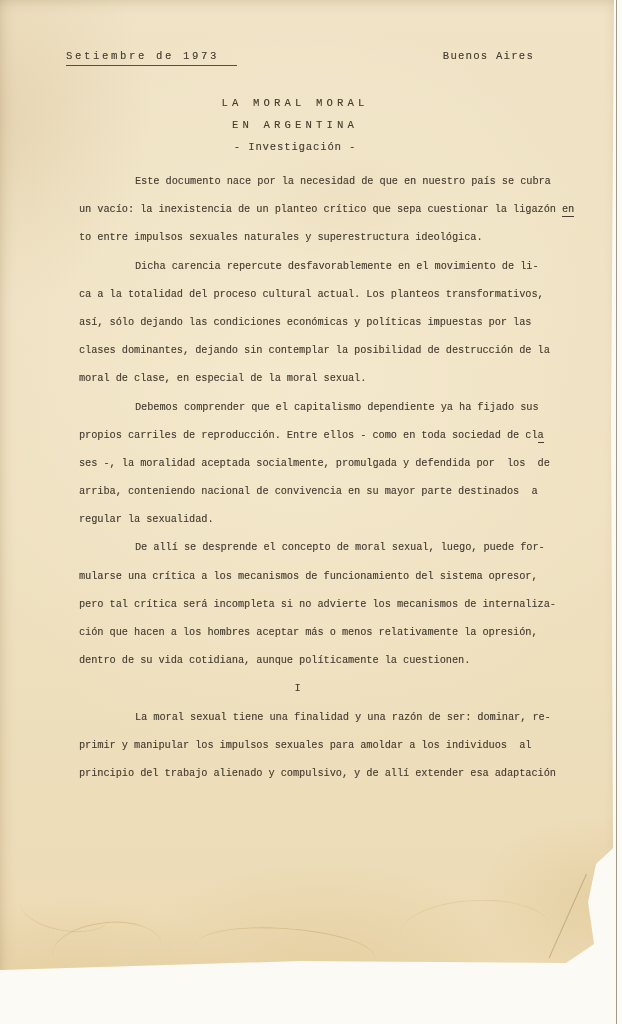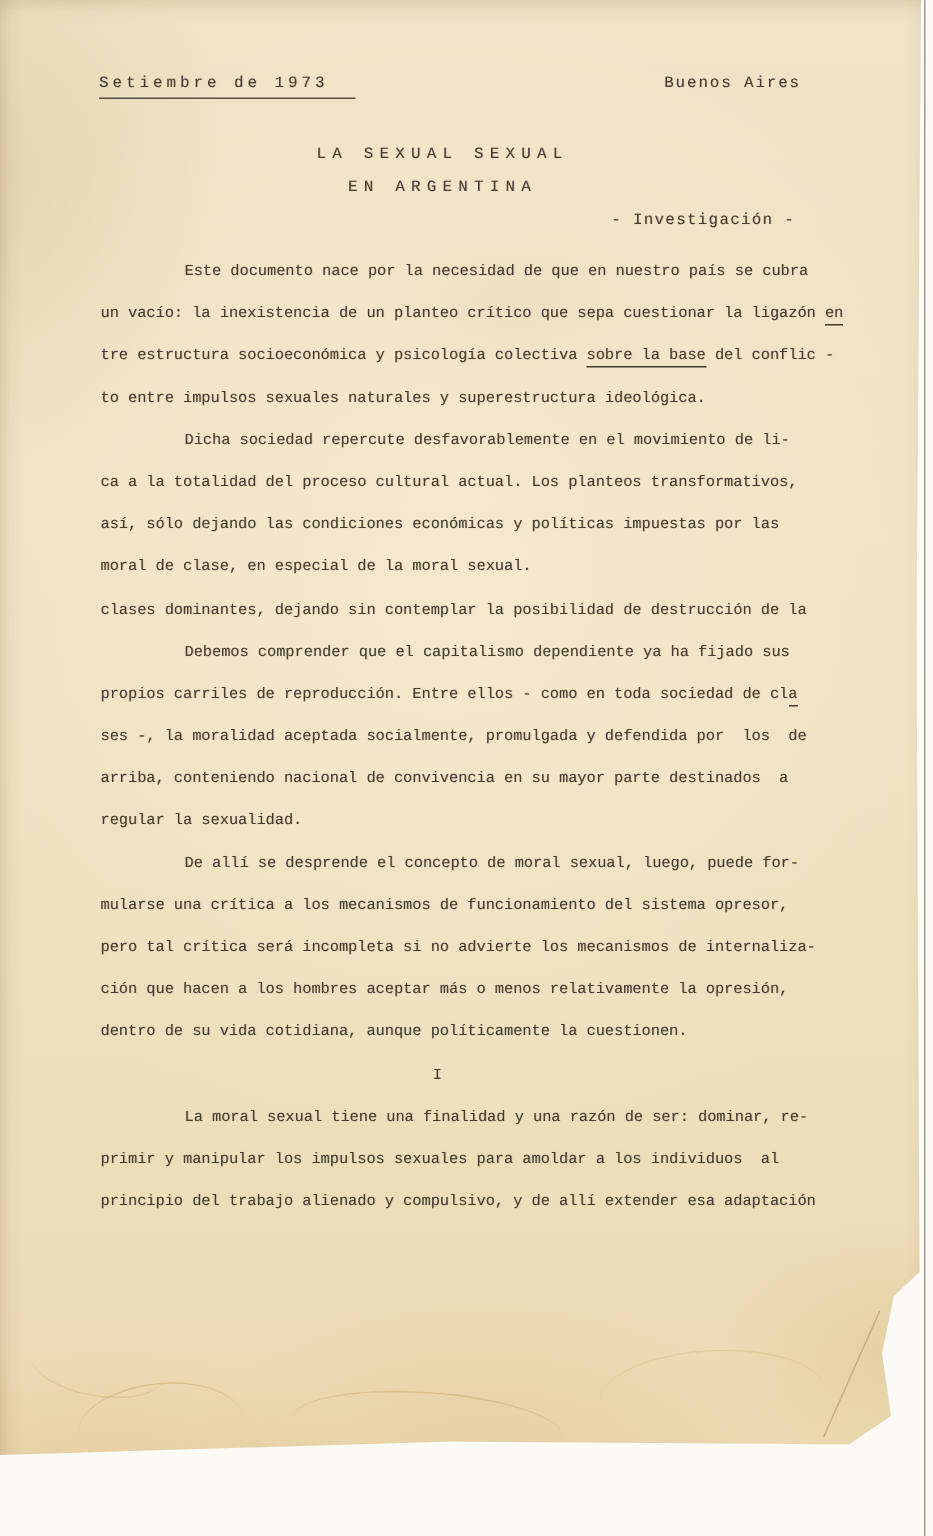--- a/index.html
+++ b/index.html
@@ -47,25 +47,25 @@
 
   .header-row { position:absolute; top:50px; left:66px; right:88px;
     display:flex; justify-content:space-between; font-size:10.5px; }
   .date-wrap { border-bottom:1px solid rgba(62,53,41,0.85); padding:0 18px 3px 0; }
   .date-text { letter-spacing:2.7px; }
   .city-text { letter-spacing:1.3px; }
 
   .title-block { position:absolute; top:92px; left:60px; width:470px;
     text-align:center; font-size:10.5px; line-height:22px; }
   .title-line-main { letter-spacing:4.2px; }
-  .title-line-sub  { letter-spacing:0.9px;text-align:right; }
+  .title-line-sub  { letter-spacing:0.9px; }
 
   .body-block { position:absolute; top:168px; left:67px; width:505px;
     font-size:10.2px; line-height:28.2px; }
-  .line { height:28.2px; white-space:pre; }
+  .line { height:28.2px; white-space:pre;margin-left:12px; }
   .line.indent { padding-left:56px; }
   .line.center { text-align:center; padding-right:56px; }
   .u { border-bottom:1px solid currentColor; padding-bottom:1px; }
 </style>
 </head>
 <body>
 
 <div class="photo" style="--ink: #453d31; --bg: #fbfaf5;">
 
   <div class="paper">
@@ -76,35 +76,34 @@
     <div class="fold-line"></div>
 
     <div class="header-row typewriter">
       <span class="date-wrap">
         <span class="date-text">Setiembre de 1973</span>
       </span>
       <span class="city-text">Buenos Aires</span>
     </div>
 
     <div class="title-block typewriter">
-      <div class="title-line-main">LA SEXUAL SEXUAL</div>
+      <div class="title-line-main">LA MORAL MORAL</div>
       <div class="title-line-main">EN ARGENTINA</div>
       <div class="title-line-sub">- Investigación -</div>
     </div>
 
     <div class="body-block typewriter">
         <div class="line indent"><span>Este documento nace por la necesidad de que en nuestro país se cubra</span></div>
         <div class="line"><span>un vacío: la inexistencia de un planteo crítico que sepa cuestionar la ligazón </span><span class="u">en</span></div>
-        <div class="line"><span>tre estructura socioeconómica y psicología colectiva </span><span class="u">sobre la base</span><span> del conflic -</span></div>
         <div class="line"><span>to entre impulsos sexuales naturales y superestructura ideológica.</span></div>
-        <div class="line indent"><span>Dicha sociedad repercute desfavorablemente en el movimiento de li-</span></div>
+        <div class="line indent"><span>Dicha carencia repercute desfavorablemente en el movimiento de li-</span></div>
         <div class="line"><span>ca a la totalidad del proceso cultural actual. Los planteos transformativos,</span></div>
         <div class="line"><span>así, sólo dejando las condiciones económicas y políticas impuestas por las</span></div>
+        <div class="line"><span>clases dominantes, dejando sin contemplar la posibilidad de destrucción de la</span></div>
         <div class="line"><span>moral de clase, en especial de la moral sexual.</span></div>
-        <div class="line"><span>clases dominantes, dejando sin contemplar la posibilidad de destrucción de la</span></div>
         <div class="line indent"><span>Debemos comprender que el capitalismo dependiente ya ha fijado sus</span></div>
         <div class="line"><span>propios carriles de reproducción. Entre ellos - como en toda sociedad de cl</span><span class="u">a</span></div>
         <div class="line"><span>ses -, la moralidad aceptada socialmente, promulgada y defendida por  los  de</span></div>
         <div class="line"><span>arriba, conteniendo nacional de convivencia en su mayor parte destinados  a</span></div>
         <div class="line"><span>regular la sexualidad.</span></div>
         <div class="line indent"><span>De allí se desprende el concepto de moral sexual, luego, puede for-</span></div>
         <div class="line"><span>mularse una crítica a los mecanismos de funcionamiento del sistema opresor,</span></div>
         <div class="line"><span>pero tal crítica será incompleta si no advierte los mecanismos de internaliza-</span></div>
         <div class="line"><span>ción que hacen a los hombres aceptar más o menos relativamente la opresión,</span></div>
         <div class="line"><span>dentro de su vida cotidiana, aunque políticamente la cuestionen.</span></div>

